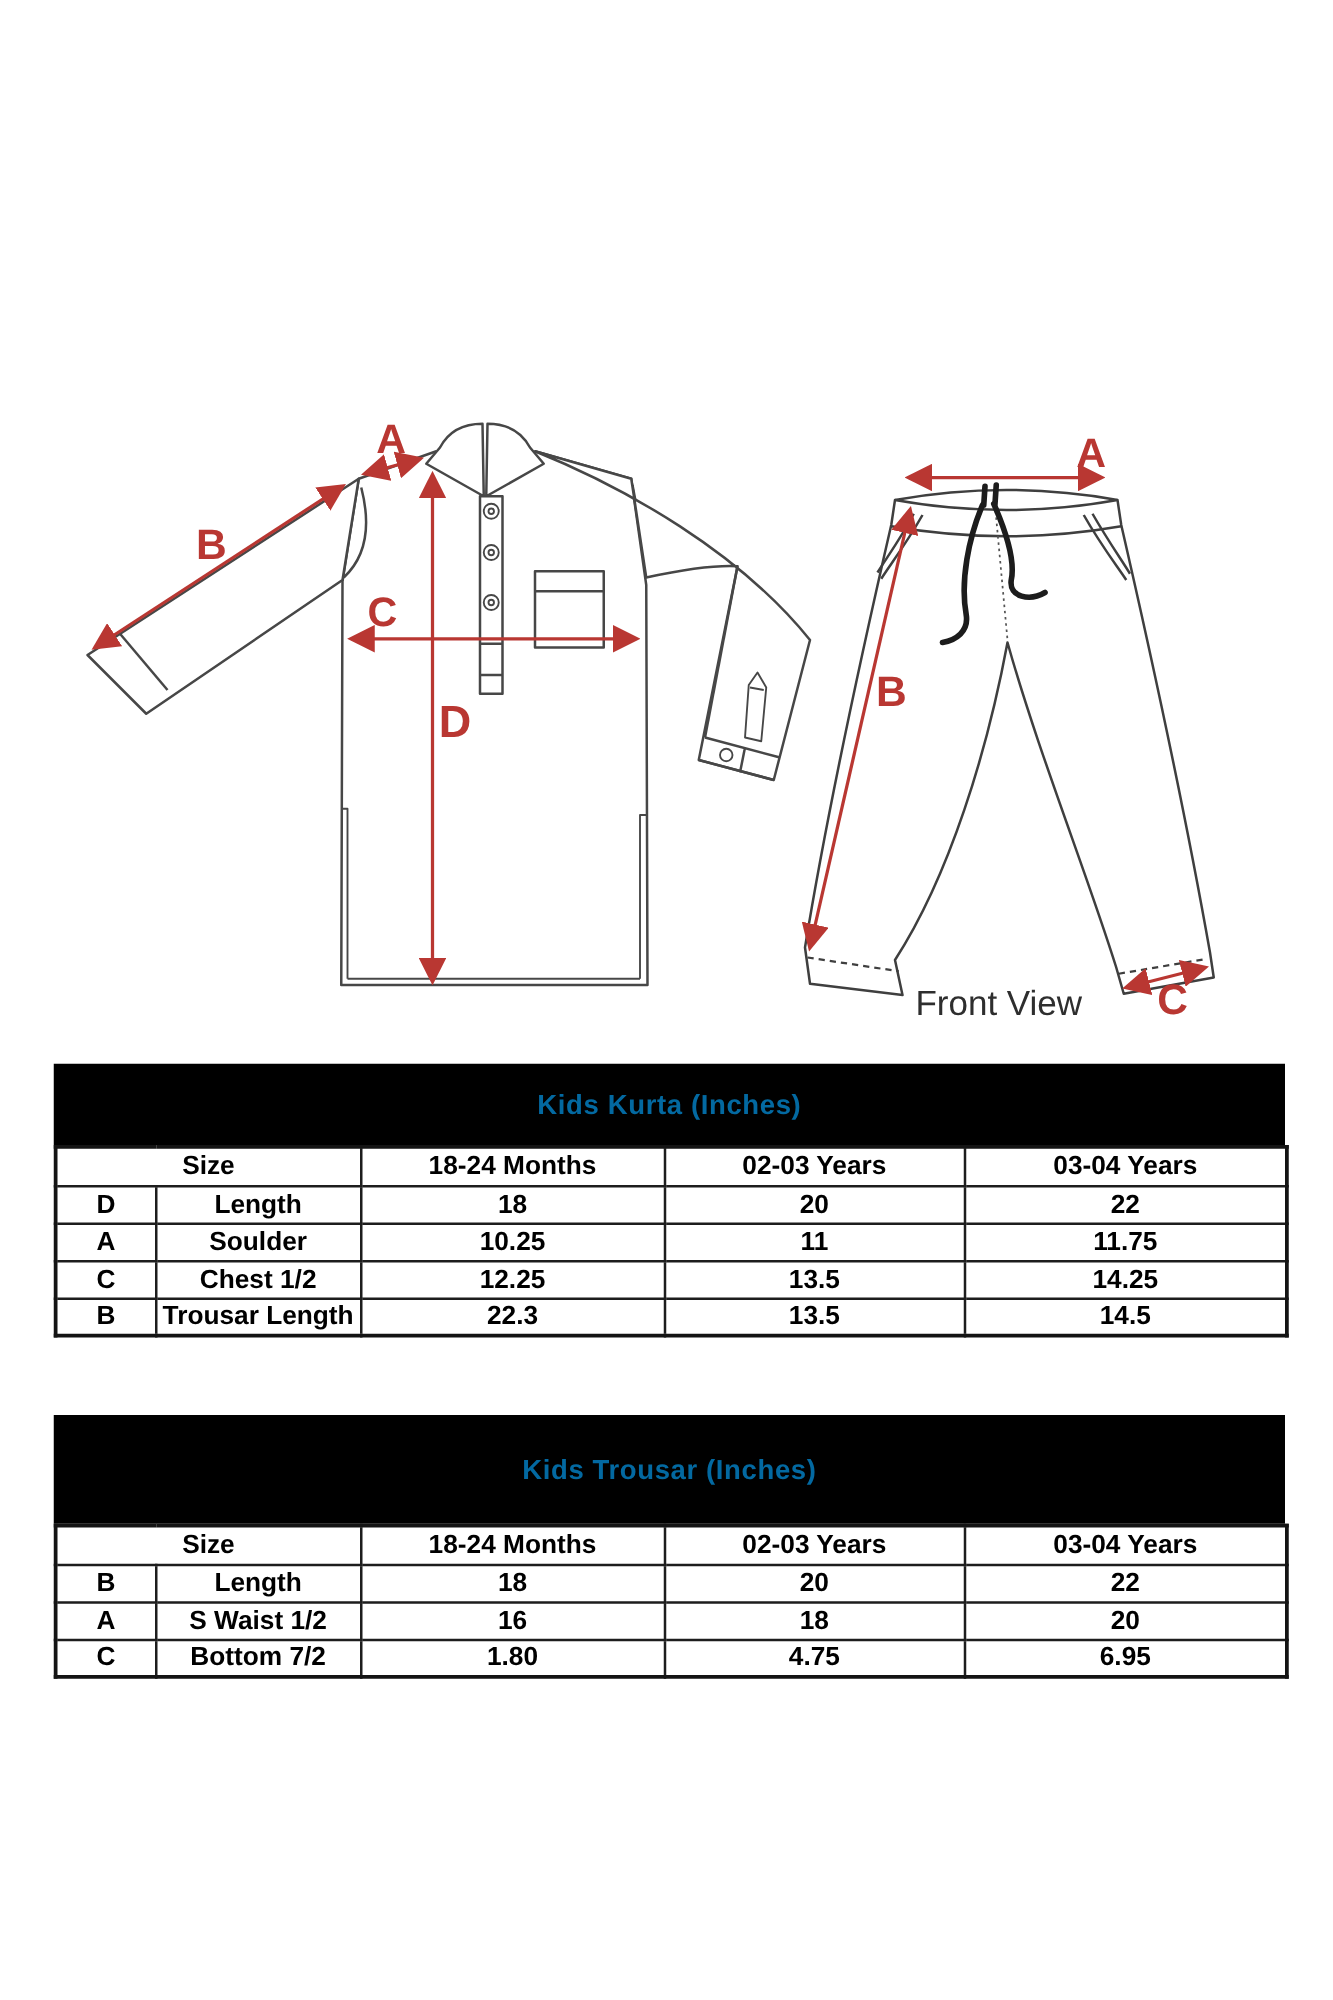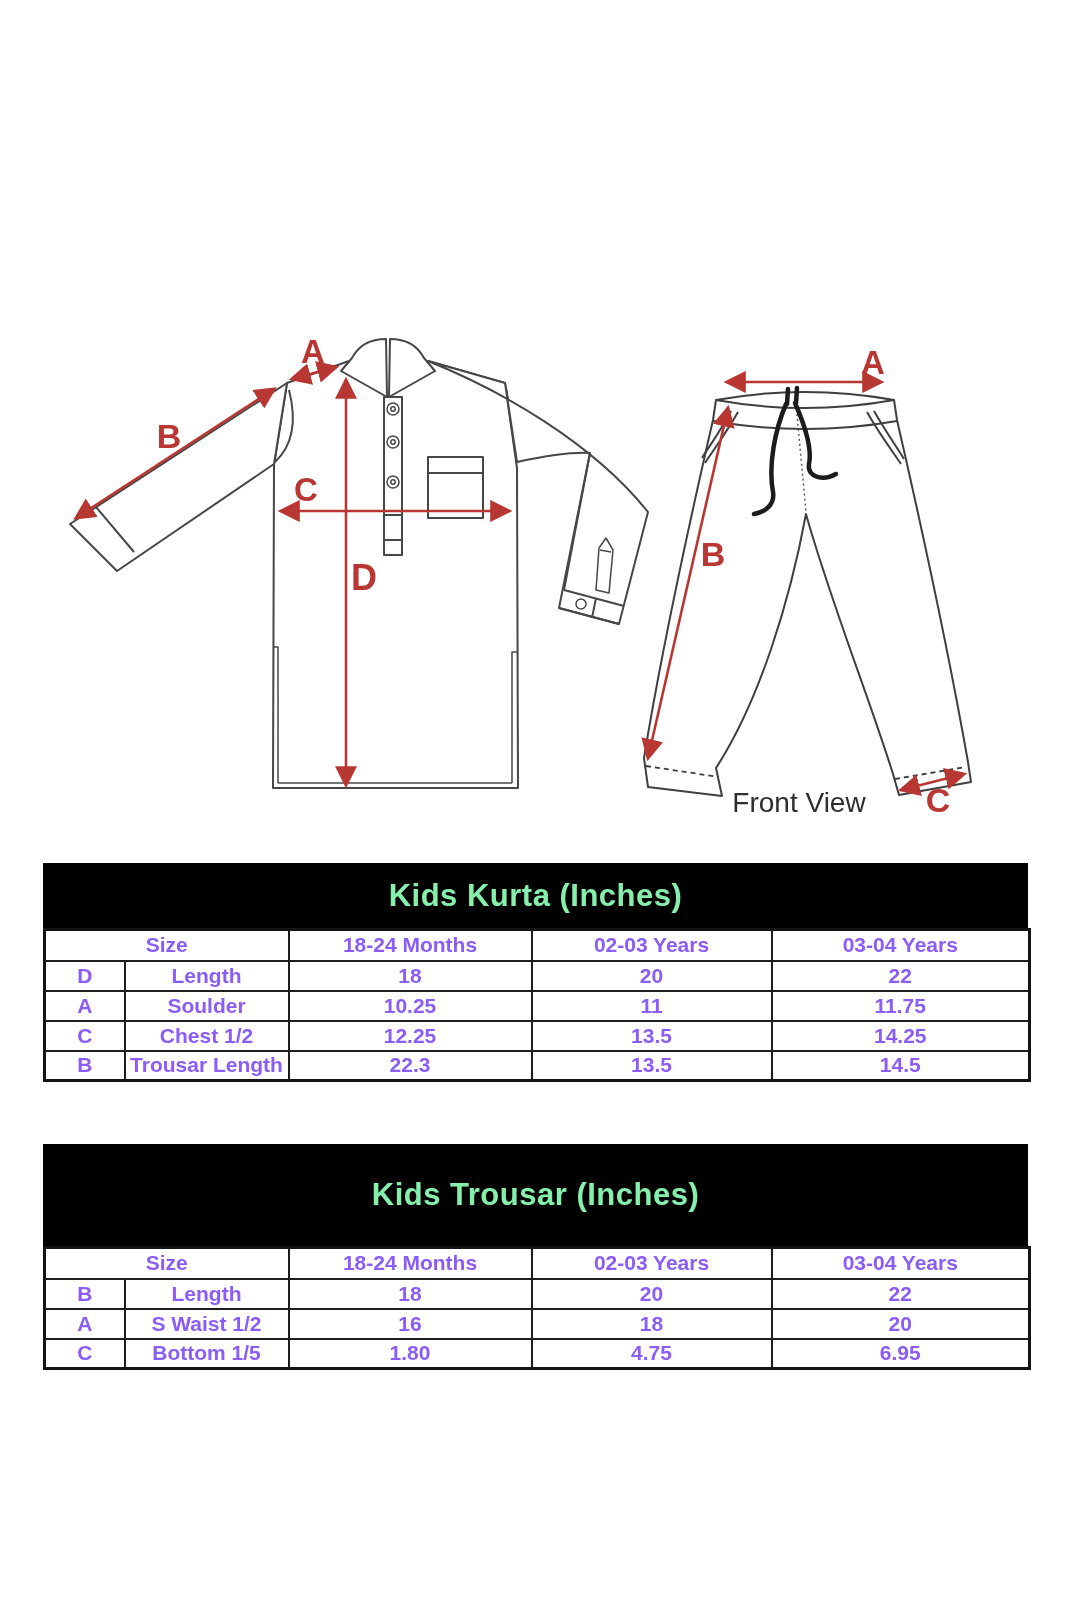--- a/index.html
+++ b/index.html
@@ -2,27 +2,27 @@
 <html><head>
 <meta charset="utf-8">
 <style>
   html,body{margin:0;padding:0;background:#fff;}
   .page{position:relative;width:1066px;height:1600px;background:#ffffff;overflow:hidden;
         font-family:"Liberation Sans",sans-serif;}
   .diagram-svg{position:absolute;left:0;top:0;}
   .size-table{position:absolute;left:43px;width:985px;}
   #table-kurta{top:851px;}
   #table-trousar{top:1132px;}
-  .band{background:#000000;color:#86efac;font-weight:bold;font-size:31px;
-        display:flex;align-items:center;justify-content:center;letter-spacing:0.5px;margin-top:12px;}
+  .band{background:#000000;color:#0369a1;font-weight:bold;font-size:22px;
+        display:flex;align-items:center;justify-content:center;letter-spacing:0.5px;}
   #table-kurta .band{height:65px;}
-  #table-trousar .band{height:102px;}
+  #table-trousar .band{height:87px;}
   table.grid{width:100%;border-collapse:collapse;table-layout:fixed;border:3px solid #141414;}
   table.grid td{border:2px solid #1d1d1d;font-size:21px;font-weight:bold;text-align:center;
-        padding:0;color:#8b5cf6;overflow:hidden;white-space:nowrap;margin-top:16px;}
+        padding:0;color:#000000;overflow:hidden;white-space:nowrap;margin-top:16px;}
   table.grid tr.hdr{height:31px;}
   table.grid tr.datarow{height:30px;}
   td.key{color:#c42020;text-align:left;padding-left:5px;}
   text.meas{font-family:"Liberation Sans",sans-serif;font-weight:bold;fill:#b93732;}
   text.caption{font-family:"Liberation Sans",sans-serif;fill:#2e2e2e;}
 </style>
 </head>
 <body>
 
 <div class="page">
@@ -191,21 +191,21 @@
       </tr>
       <tr class="datarow">
         <td class="key">A</td>
         <td>S Waist 1/2</td>
         <td>16</td>
         <td>18</td>
         <td>20</td>
       </tr>
       <tr class="datarow">
         <td class="key">C</td>
-        <td>Bottom 1/5</td>
+        <td>Bottom 7/2</td>
         <td>1.80</td>
         <td>4.75</td>
         <td>6.95</td>
       </tr>
     </tbody>
       </table>
   </div>
 
 </div>
 

